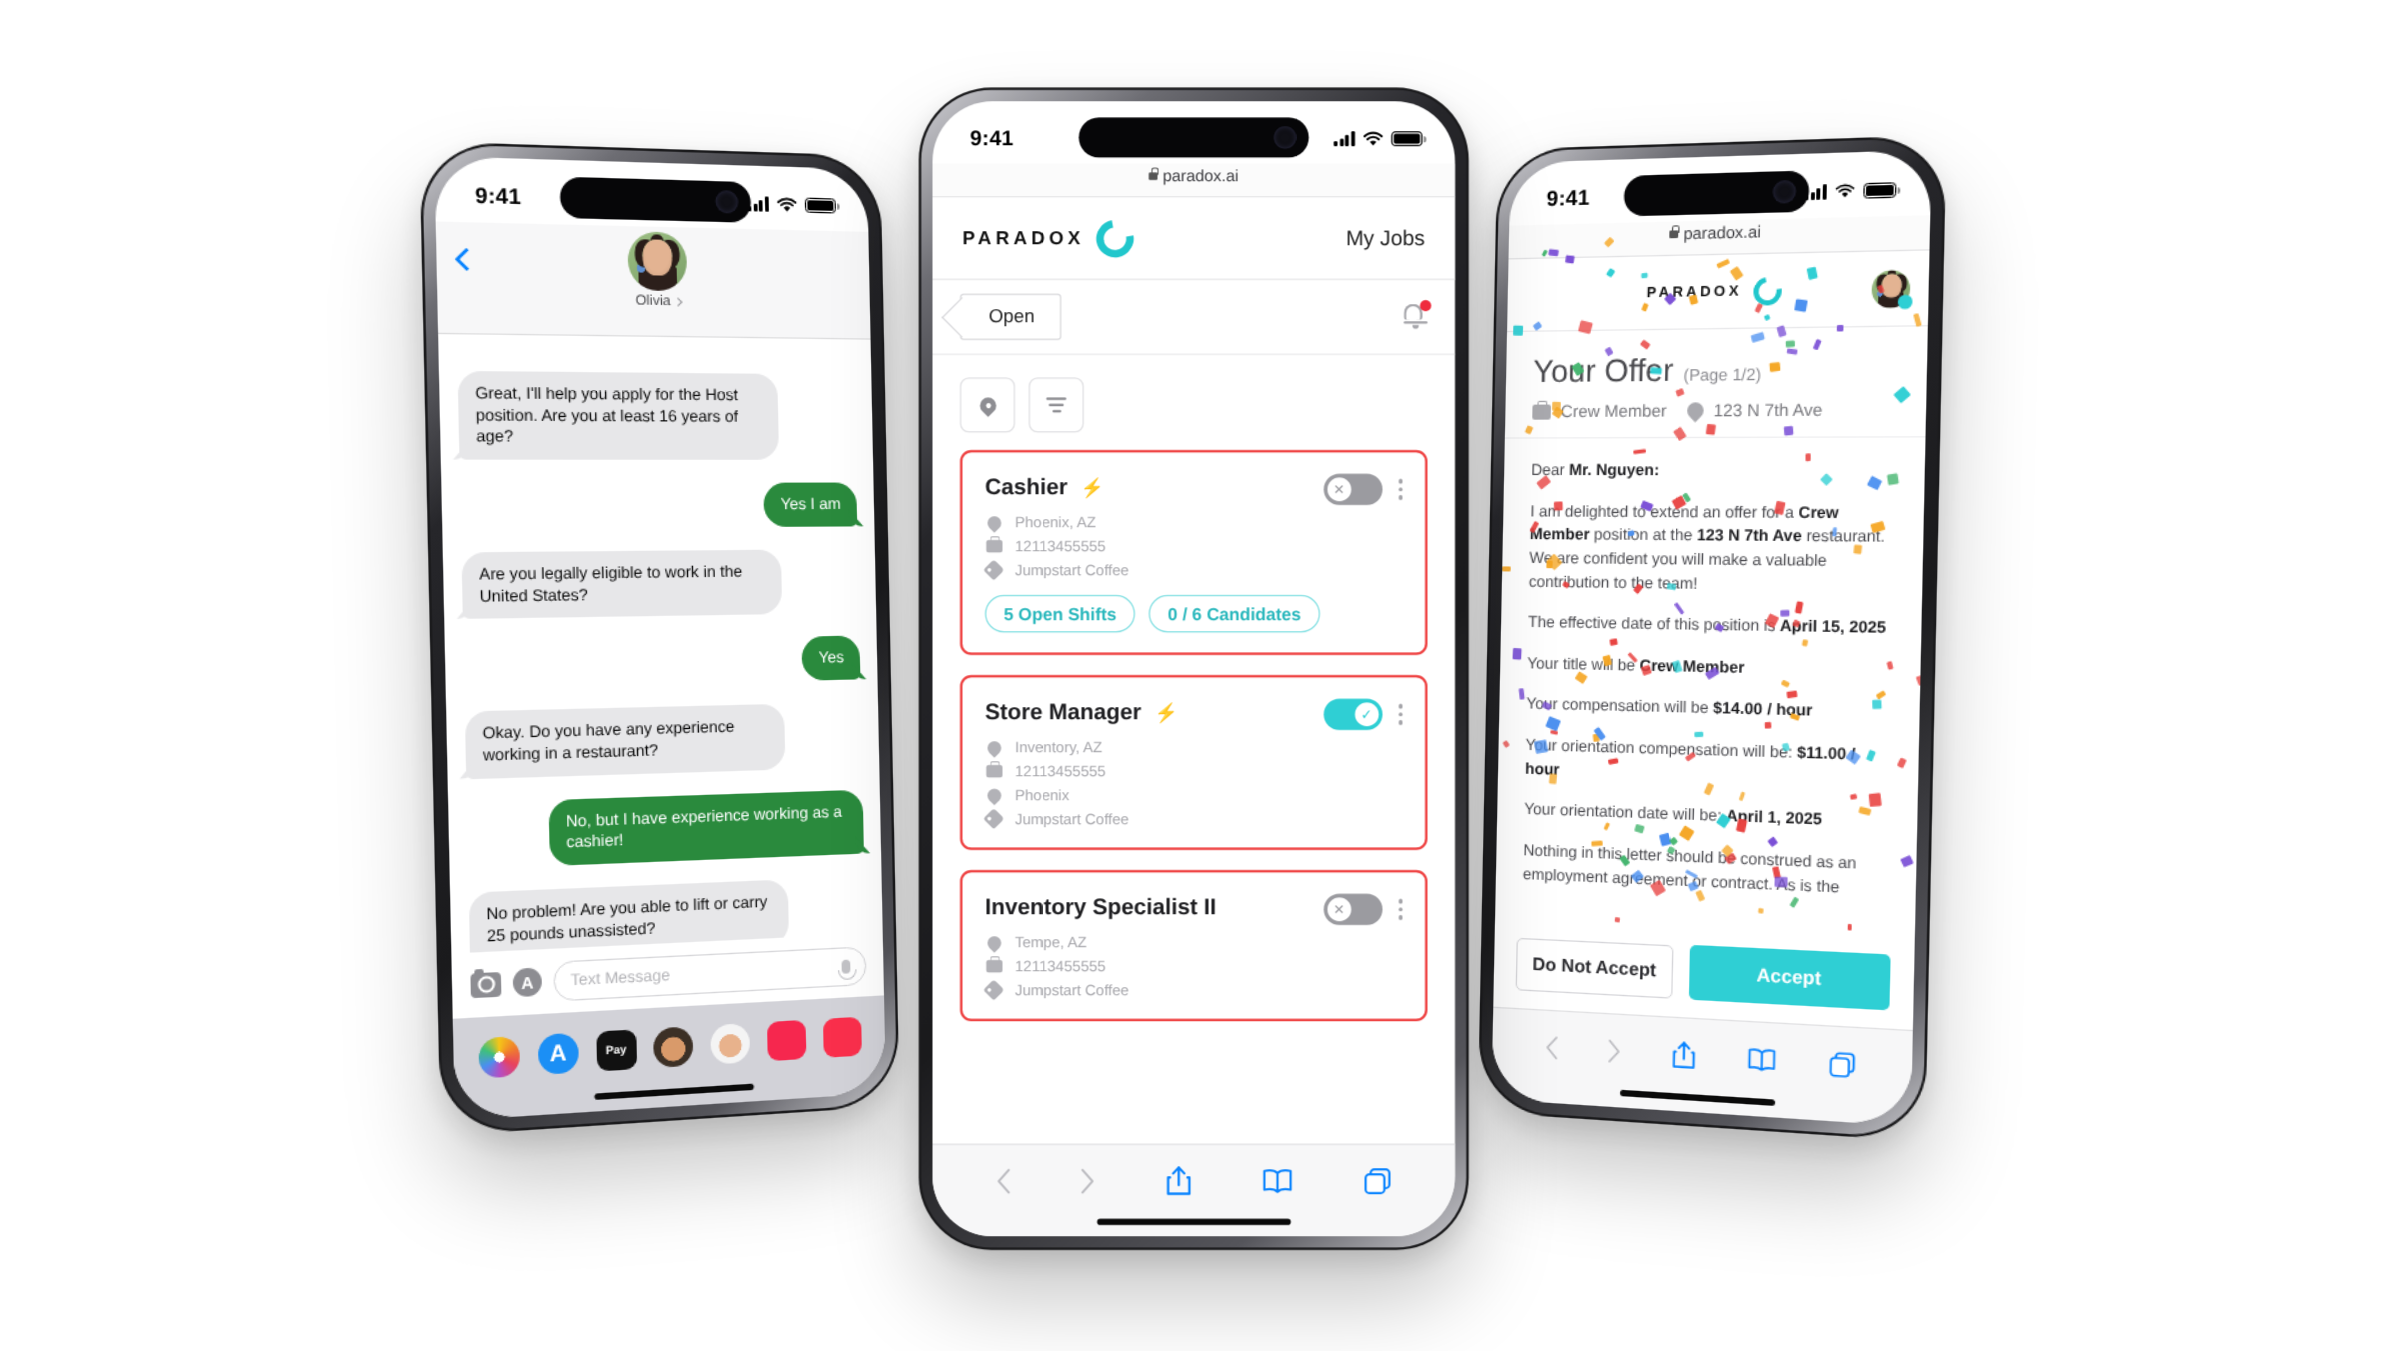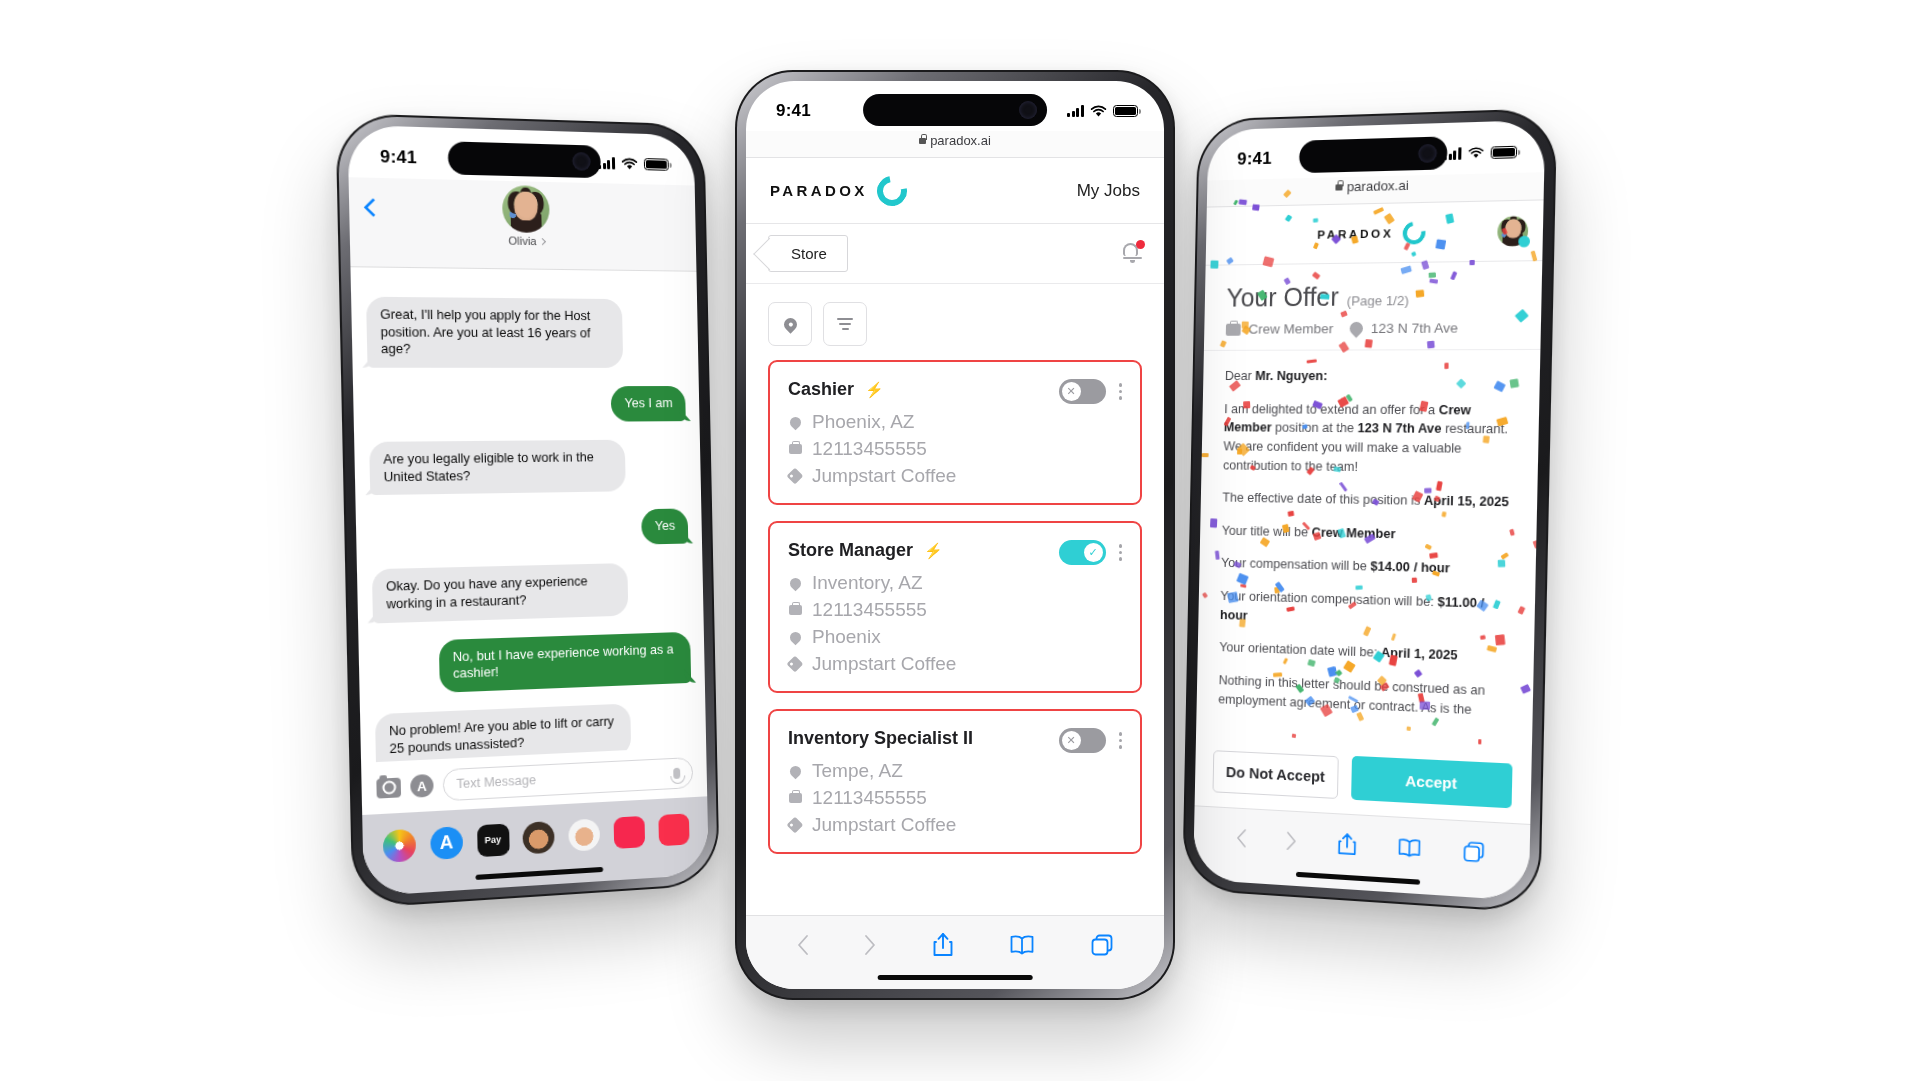--- a/index.html
+++ b/index.html
@@ -179,21 +179,21 @@
   .job-title{font-size:18px;font-weight:700;color:#202023;display:flex;align-items:center;gap:11px;}
   .bolt{color:#21c7cc;font-size:17px;}
   .job-ctrl{display:flex;align-items:center;gap:13px;}
   .toggle{width:47px;height:25px;border-radius:14px;display:flex;align-items:center;padding:3px;}
   .toggle.off{background:#9b9ba0;justify-content:flex-start;}
   .toggle.on{background:#2fcfd4;justify-content:flex-end;}
   .knob{width:19px;height:19px;border-radius:50%;background:#fff;display:flex;align-items:center;justify-content:center;font-size:11px;color:#9b9ba0;}
   .toggle.on .knob{color:#2fcfd4;}
   .kebab{display:flex;flex-direction:column;gap:3px;}
   .kebab i{width:3.4px;height:3.4px;border-radius:50%;background:#a5a5aa;display:block;}
-  .job-line{display:flex;align-items:center;gap:10px;font-size:19px;color:#a7a7ac;margin-top:5px;}
+  .job-line{display:flex;align-items:center;gap:10px;font-size:12px;color:#a7a7ac;margin-top:5px;}
   .ic{width:14px;flex:none;display:flex;align-items:center;justify-content:center;}
   .ic-pin{width:11px;height:11px;border-radius:50% 50% 50% 0;background:#b2b2b7;transform:rotate(-45deg);}
   .ic-case{width:13px;height:10px;background:#b2b2b7;border-radius:2px;position:relative;}
   .ic-case::before{content:"";position:absolute;left:3.5px;top:-3px;width:6px;height:3px;border:1.4px solid #b2b2b7;border-bottom:none;border-radius:2px 2px 0 0;}
   .ic-tag{width:12px;height:12px;background:#b2b2b7;border-radius:2px 3px 3px 2px;transform:rotate(-45deg);position:relative;}
   .ic-tag::after{content:"";position:absolute;left:2px;top:2px;width:3px;height:3px;border-radius:50%;background:#fff;}
   .chips{display:flex;gap:11px;margin-top:13px;}
   .chip{border:1px solid #7fdfe2;border-radius:15px;padding:6px 14px;font-size:14px;font-weight:700;color:#2ab8bd;}
 
   
@@ -334,21 +334,21 @@
 
       <div class="px-topbar">
         <div class="px-logo">
           <span class="px-word">PARADOX</span>
           <span class="px-mark"></span>
         </div>
         <div class="px-myjobs">My Jobs</div>
       </div>
 
       <div class="px-menurow">
-        <div class="menu-tab">Store</div>
+        <div class="menu-tab">Open</div>
         <div class="bell">
           <div class="bell-body"></div>
             <div class="bell-base"></div>
             <div class="bell-clap"></div>
           <div class="bell-dot"></div>
         </div>
       </div>
 
       <div class="px-searchrow">
         <div class="sq-btn">
@@ -391,20 +391,24 @@
               <span class="ic">
                 <span class="ic-case"></span>
               </span>
               <span>12113455555</span>
             </div>
             <div class="job-line">
               <span class="ic">
                 <span class="ic-tag"></span>
               </span>
               <span>Jumpstart Coffee</span>
+            </div>
+            <div class="chips">
+              <span class="chip">5 Open Shifts</span>
+              <span class="chip">0 / 6 Candidates</span>
             </div>
           </div>
           <div class="job-card">
             <div class="job-top">
               <div class="job-title">
                 <span>Store Manager</span>
                 <span class="bolt" style="font-size: 15px;">⚡</span>
               </div>
               <div class="job-ctrl">
                 <div class="toggle on">

